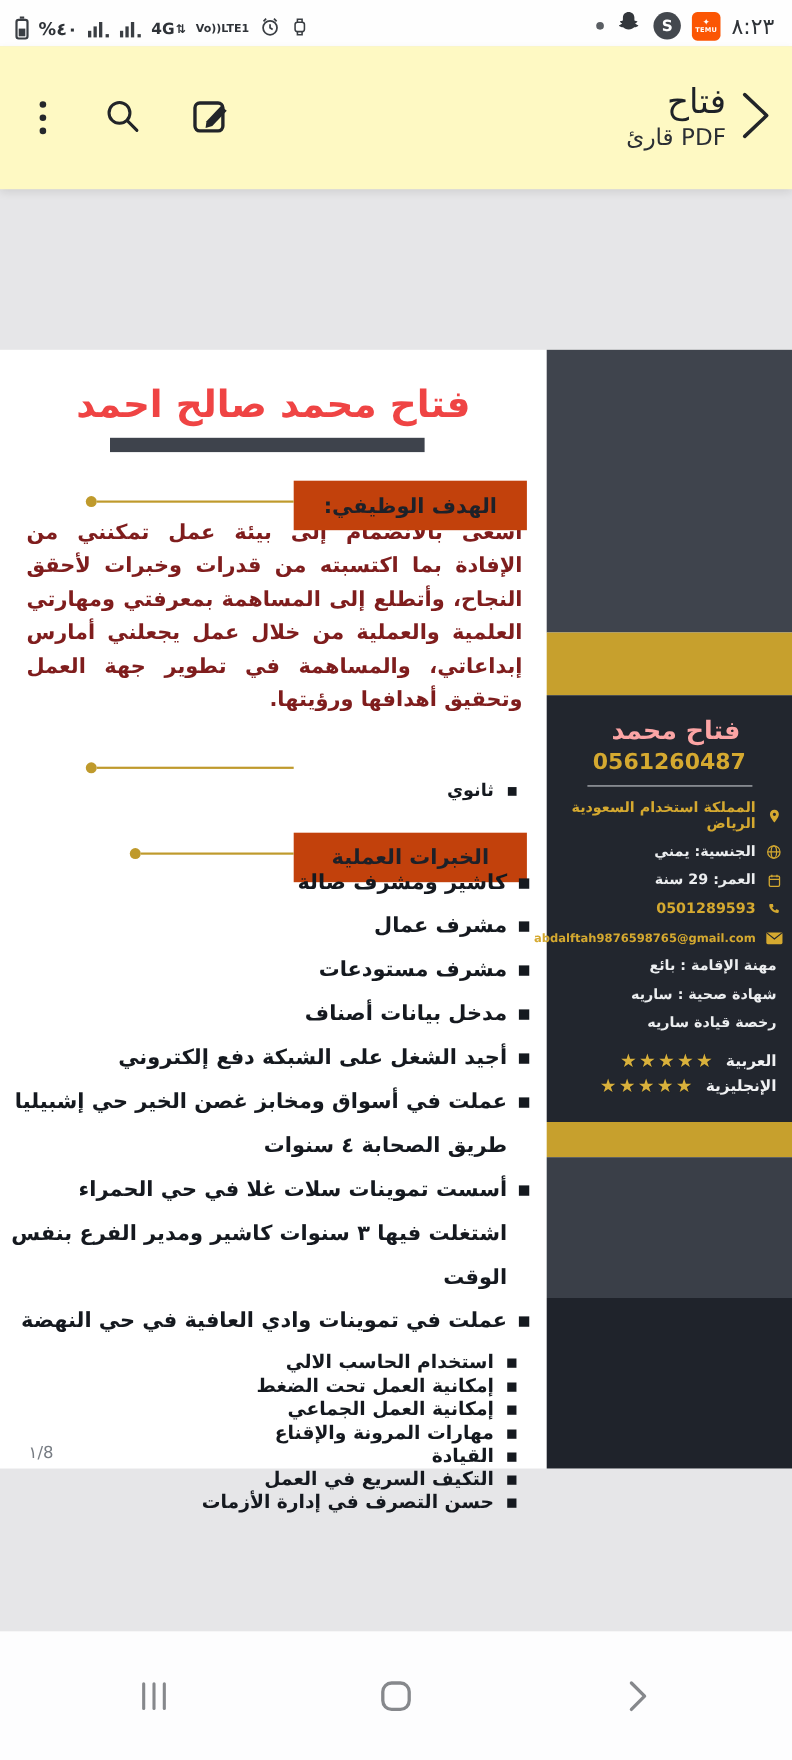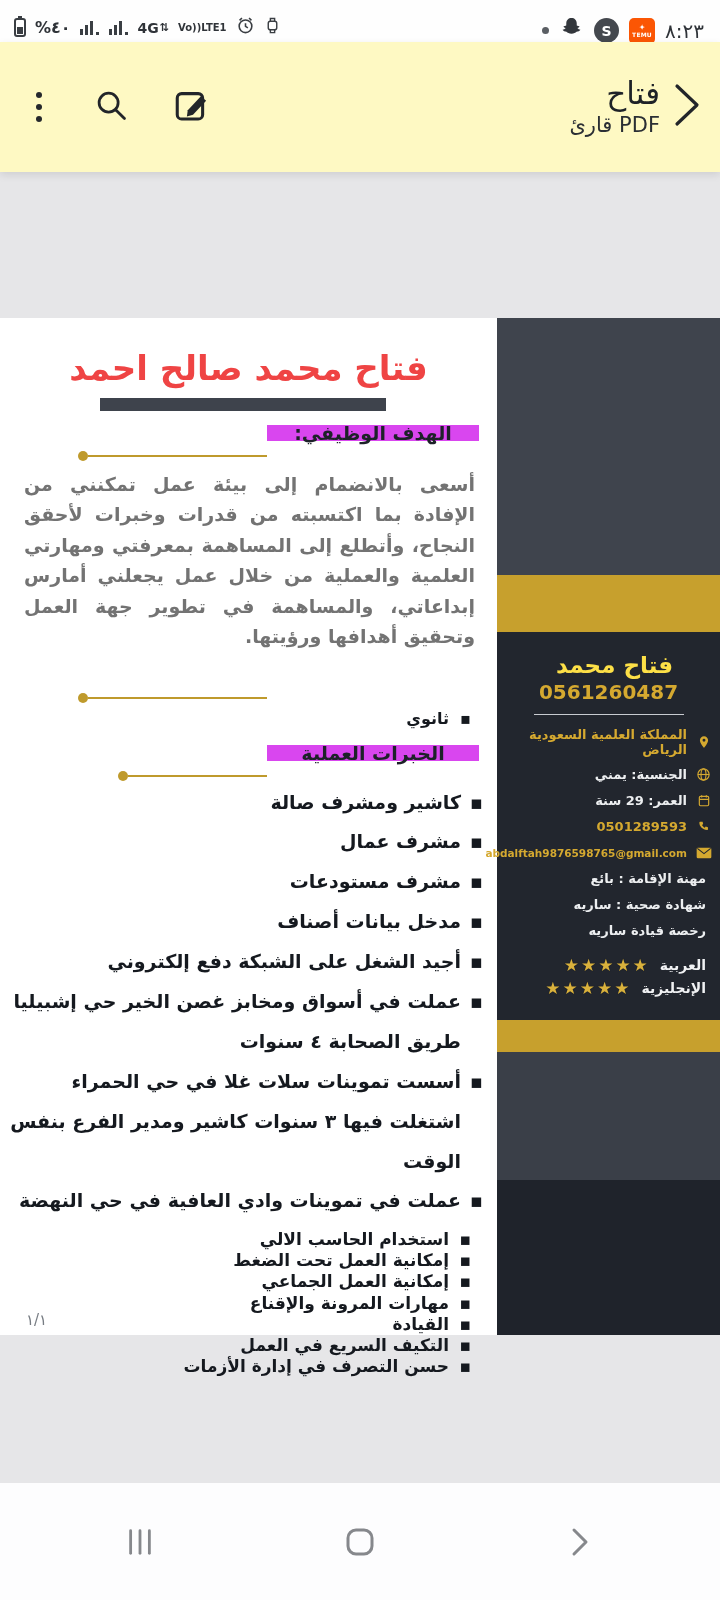--- a/index.html
+++ b/index.html
@@ -1,21 +1,21 @@
 <!DOCTYPE html>
 <html lang="ar"><head>
 <meta charset="utf-8">
 <style>
   * { margin:0; padding:0; box-sizing:border-box; }
   html,body { background:#d8d8d8; }
   body { font-family:"DejaVu Sans", sans-serif; }
   .screen { width:720px; height:1600px; position:relative; background:#e8e8e9; overflow:hidden; margin:0 auto; }
 
   
-  .status-bar { height:42px; background:#fefefe; display:flex; justify-content:space-between; align-items:flex-start; padding:16px 14px;gap:25px; }
+  .status-bar { height:42px; background:#fefefe; display:flex; justify-content:space-between; align-items:flex-end; padding:4px 14px;gap:25px; }
   .sb-left { display:flex; align-items:center; gap:9px; color:#2f3338; }
   .sb-right { display:flex; align-items:center; gap:10px; color:#2f3338; }
   .battery { width:12px; height:19px; border:2px solid #3a3e43; border-radius:3px; position:relative; }
   .battery::before { content:''; position:absolute; top:-4px; left:2px; width:4px; height:2px; background:#3a3e43; }
   .battery::after { content:''; position:absolute; left:1px; right:1px; bottom:1px; height:45%; background:#3a3e43; }
   .sb-pct { font-size:16px; font-weight:bold; }
   .sig svg { display:block; }
   .fourg { font-size:14px; font-weight:bold; display:flex; align-items:center; gap:1px; }
   .fourg .ud { font-size:11px; }
   .stack { display:flex; font-size:10px; line-height:10px; font-weight:bold; text-align:center; }
@@ -38,26 +38,26 @@
   .chev { display:block; }
 
   
   .content { height:1311px; background:#e6e6e8; overflow:hidden; }
   .pdf-page { width:720px; height:1017px; margin-top:146px; background:#ffffff; display:flex; }
   .page-main { width:497px; position:relative; color:#171b22; }
   .doc-name { margin-top:30px; text-align:center; font-size:34px; font-weight:bold; color:#ef4444; letter-spacing:-0.5px; }
   .title-underline { width:286px; height:13px; background:#3e434c; margin:10px auto 0; transform:translateX(-6px); }
 
   .sec { position:relative; height:32px; }
-  .sec .box { position:absolute; right:18px; top:0; width:212px; height:16px; background:#d946ef; color:#1d2129; font-weight:bold; font-size:19px; display:flex; align-items:center; justify-content:center; }
+  .sec .box { position:absolute; right:18px; top:12px; width:212px; height:45px; background:#c2410c; color:#1d2129; font-weight:bold; font-size:19px; display:flex; align-items:center; justify-content:center; }
   .sec .tail { position:absolute; right:230px; left:88px; top:30px; height:2px; background:#bf9a2c; }
   .sec .dot { position:absolute; left:78px; top:26px; width:10px; height:10px; border-radius:50%; background:#bf9a2c; }
   .m1 { margin-top:14px; } .m2 { margin-top:16px; } .m3 { margin-top:14px;margin-left:40px; } .m4 { margin-top:16px; }
 
-  .objective-text { margin:12px 22px 0 24px; font-size:19px; font-weight:bold; line-height:1.6; text-align:justify; color:#737373; }
+  .objective-text { margin:12px 22px 0 24px; font-size:19px; font-weight:bold; line-height:1.6; text-align:justify; color:#7f1d1d; }
 
   ul.doc-list { list-style:none; }
   ul.doc-list li { position:relative; padding-right:30px; font-weight:bold; color:#15191f; }
   ul.doc-list li::before { content:"▪"; position:absolute; right:8px; top:0; }
   .edu-list { margin:8px 18px 0 0; }
   .edu-list li { font-size:16px; line-height:1.45; }
   .exp-list { margin:6px 6px 0 10px; }
   .exp-list li { font-size:19px; line-height:2.1; }
   .skills-list { margin:8px 18px 0 0; }
   .skills-list li { font-size:17px; line-height:1.24; }
@@ -65,21 +65,21 @@
 
   
   .page-sidebar { width:223px; display:flex; flex-direction:column; }
   .blk-slate1 { height:257px; background:#3f444d; }
   .blk-gold1 { height:57px; background:#c7a02d; }
   .blk-dark { height:388px; background:#22262e; color:#e8e9eb; }
   .blk-gold2 { height:32px; background:#c7a02d; }
   .blk-slate2 { height:128px; background:#3a3f48; }
   .blk-dark2 { flex:1; background:#1f232b; }
 
-  .sb-name { margin-top:20px; text-align:center; color:#fde047; font-size:23px; font-weight:bold;padding-left:12px; }
+  .sb-name { margin-top:20px; text-align:center; color:#fca5a5; font-size:23px; font-weight:bold;padding-left:12px; }
   .sb-phone { text-align:center; color:#d5a930; font-size:20px; font-weight:bold; margin-top:2px; }
   .sb-divider { width:150px; height:1px; background:#c8cbd0; margin:10px auto 12px; }
   .c-rows { display:flex; flex-direction:column; gap:9px; padding:0 8px 0 6px; }
   .c-row { display:flex; align-items:center; gap:8px; min-height:17px; }
   .c-row .c-icon { width:17px; display:flex; justify-content:center; flex:none; }
   .c-row .c-text { font-size:13px; font-weight:bold; color:#eceef0; }
   .c-row.gold .c-text { color:#d5a930; }
   .c-row.small .c-text { font-size:10.5px; }
   .c-row.noicon { padding-right:6px; }
   .langs { margin-top:16px; padding:0 14px; display:flex; flex-direction:column; gap:3px; }
@@ -228,39 +228,39 @@
         <ul class="doc-list skills-list" dir="rtl">
           <li>استخدام الحاسب الالي</li>
           <li>إمكانية العمل تحت الضغط</li>
           <li>إمكانية العمل الجماعي</li>
           <li>مهارات المرونة والإقناع</li>
           <li>القيادة</li>
           <li>التكيف السريع في العمل</li>
           <li>حسن التصرف في إدارة الأزمات</li>
         </ul>
 
-        <div class="page-number" dir="ltr">١/١</div>
+        <div class="page-number" dir="ltr">١/8</div>
       </div>
 
       <div class="page-sidebar">
         <div class="blk-slate1"></div>
         <div class="blk-gold1"></div>
         <div class="blk-dark" dir="rtl">
           <div class="sb-name">فتاح محمد</div>
           <div class="sb-phone" dir="ltr">0561260487</div>
           <div class="sb-divider"></div>
 
           <div class="c-rows">
             <div class="c-row gold">
               <span class="c-icon">
                 <svg width="14" height="16" viewBox="0 0 24 24" fill="#d5a930">
                     <path d="M12 2C8 2 5 5 5 9c0 5 7 13 7 13s7-8 7-13c0-4-3-7-7-7zm0 9.5A2.5 2.5 0 1 1 12 6.5a2.5 2.5 0 0 1 0 5z"></path>
                   </svg>
               </span>
-              <span class="c-text">المملكة العلمية السعودية الرياض</span>
+              <span class="c-text">المملكة استخدام السعودية الرياض</span>
             </div>
             <div class="c-row">
               <span class="c-icon">
                 <svg width="15" height="15" viewBox="0 0 24 24" fill="none" stroke="#d5a930" stroke-width="1.8">
                     <circle cx="12" cy="12" r="9"></circle>
                     <ellipse cx="12" cy="12" rx="4" ry="9"></ellipse>
                     <path d="M3 12h18"></path>
                   </svg>
               </span>
               <span class="c-text">الجنسية: يمني</span>

